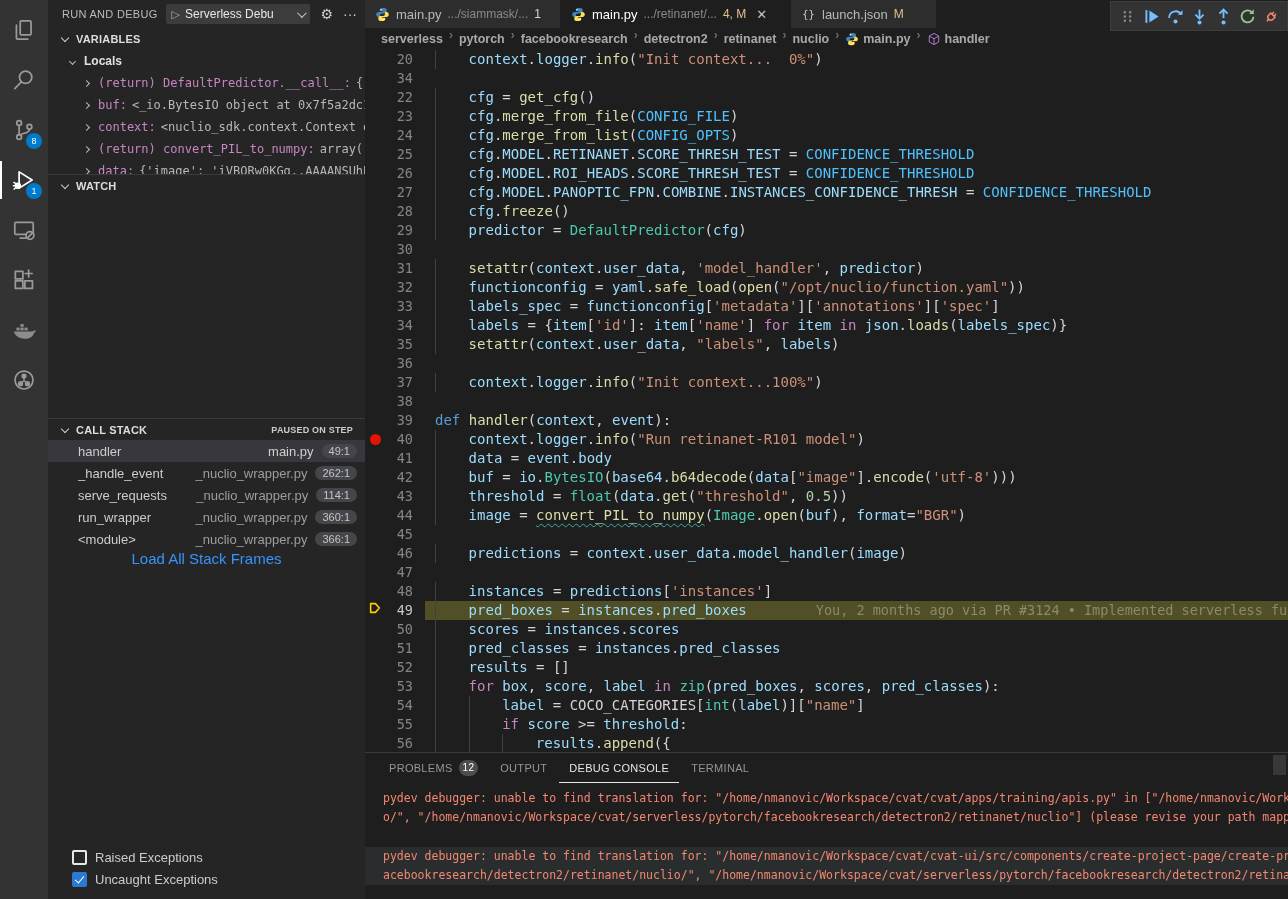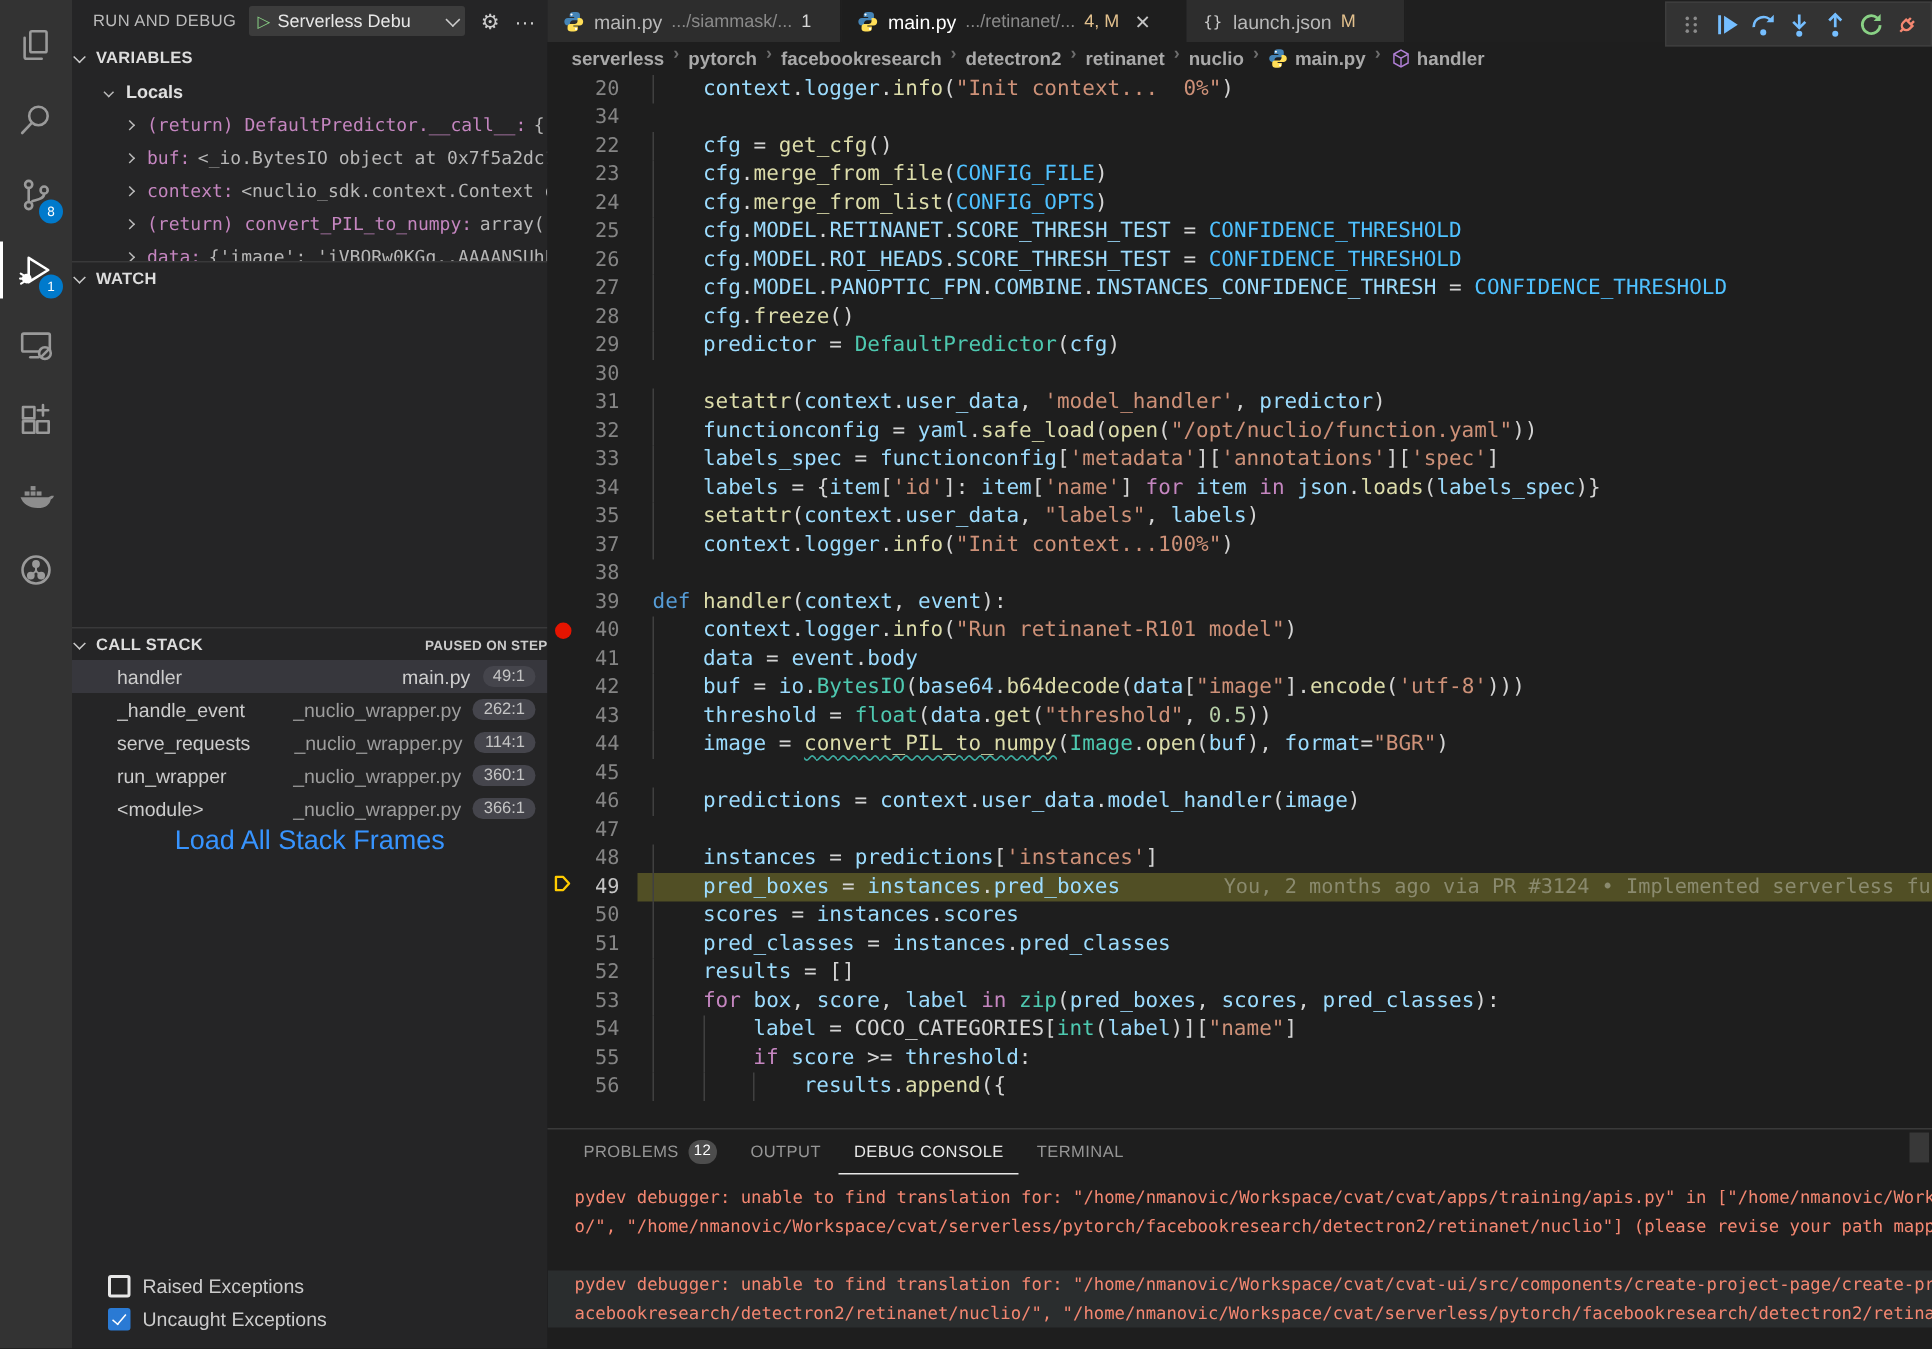--- a/index.html
+++ b/index.html
@@ -16,21 +16,21 @@
   
   #sidebar { width:317px; background:#252526; flex:none; display:flex; flex-direction:column; overflow:hidden; font-size:13px; }
   #side-header { height:28px; display:flex; align-items:center; padding:0 8px 0 14px; flex:none; }
   #side-title { font-size:11px; color:#bbbbbb; letter-spacing:.3px; white-space:nowrap; }
   #launch-select { margin-left:8px; height:20px; background:#3c3c3c; border-radius:2px; display:flex; align-items:center; padding:0 6px; gap:5px; max-width:150px; cursor:pointer; flex:1; }
   #launch-select .play { color:#89d185; font-size:11px; }
   #launch-select .cfg-name { color:#e7e7e7; font-size:12px; white-space:nowrap; overflow:hidden; flex:1; }
   .chev-down { width:7px; height:7px; border-right:1px solid #cccccc; border-bottom:1px solid #cccccc; transform:rotate(45deg) translateY(-2px); flex:none; }
   .hdr-icon { color:#cccccc; font-size:14px; margin-left:10px; cursor:pointer; }
 
-  .sect-header { height:22px; display:flex; align-items:center; padding:0 0; font-size:11px; font-weight:bold; color:#dddddd; flex:none; letter-spacing:.2px; cursor:pointer; }
+  .sect-header { height:22px; display:flex; align-items:center; padding:0 12px; font-size:11px; font-weight:bold; color:#dddddd; flex:none; letter-spacing:.2px; cursor:pointer; }
   .sect-header.bordered { border-top:1px solid rgba(204,204,204,.12); }
   .sect-chev { width:6px; height:6px; border-right:1px solid #cccccc; border-bottom:1px solid #cccccc; transform:rotate(45deg); margin:0 8px 2px 2px; flex:none; }
   .sect-right { margin-left:auto; font-size:9px; color:#cccccc; font-weight:bold; }
 
   #locals-row { height:22px; display:flex; align-items:center; padding-left:22px; font-weight:bold; color:#e0e0e0; font-size:12px; flex:none; cursor:pointer; }
   .tree-chev { width:5px; height:5px; border-right:1px solid #bbbbbb; border-bottom:1px solid #bbbbbb; transform:rotate(45deg); margin-right:9px; flex:none; }
   .tree-chev.closed { transform:rotate(-45deg); }
 
   #vars-rows { height:102px; overflow:hidden; flex:none; }
   .var-row { height:22px; display:flex; align-items:center; padding-left:36px; font-family:"DejaVu Sans Mono",monospace; font-size:12px; white-space:nowrap; cursor:pointer; }
@@ -38,21 +38,21 @@
   .var-val { color:#b8b8b8; margin-left:5px; overflow:hidden; white-space:nowrap; }
 
   #watch-body { height:222px; flex:none; }
 
   .frame-row { height:22px; display:flex; align-items:center; padding:0 8px 0 30px; cursor:pointer; }
   .frame-row.selected { background:#37373d; }
   .frame-name { color:#cccccc; flex:1; white-space:nowrap; overflow:hidden; }
   .frame-file { color:#9d9d9d; margin-right:8px; }
   .frame-file.bright { color:#cfcfcf; }
   .frame-pos { background:#45454c; color:#c5c5c5; font-size:11px; border-radius:9px; padding:1px 7px; }
-  #loadframes { height:20px; text-align:center; color:#3794ff; font-size:18px; cursor:pointer; flex:none; }
+  #loadframes { height:20px; text-align:center; color:#3794ff; font-size:15px; cursor:pointer; flex:none; }
   #cs-spacer { height:276px; flex:none; }
 
   .bp-row { height:22px; display:flex; align-items:center; padding-left:24px; gap:8px; cursor:pointer; flex:none; }
   .bp-box { width:15px; height:15px; border:2px solid #e7e7e7; border-radius:2px; background:transparent; flex:none; }
   .bp-box.checked { background:#2a7ad4; border-color:#2a7ad4; position:relative; }
   .bp-box.checked::after { content:""; position:absolute; left:3px; top:0px; width:4px; height:8px; border-right:1.5px solid #fff; border-bottom:1.5px solid #fff; transform:rotate(40deg); }
 
   
   #main { flex:1; display:flex; flex-direction:column; position:relative; min-width:0; }
   #tabstrip { height:28px; background:#252526; display:flex; flex:none; }
@@ -399,20 +399,21 @@
       <div class="code-line"><div class="gutter-margin"></div><div class="line-num">26</div><div class="guide" style="left: 70px;"></div><div class="line-text" style="left: 103.6px;"><span class="tk-v">cfg</span><span class="tk-w">.</span><span class="tk-v">MODEL</span><span class="tk-w">.</span><span class="tk-v">ROI_HEADS</span><span class="tk-w">.</span><span class="tk-v">SCORE_THRESH_TEST</span><span class="tk-w"> = </span><span class="tk-co">CONFIDENCE_THRESHOLD</span></div></div>
       <div class="code-line"><div class="gutter-margin"></div><div class="line-num">27</div><div class="guide" style="left: 70px;"></div><div class="line-text" style="left: 103.6px;"><span class="tk-v">cfg</span><span class="tk-w">.</span><span class="tk-v">MODEL</span><span class="tk-w">.</span><span class="tk-v">PANOPTIC_FPN</span><span class="tk-w">.</span><span class="tk-v">COMBINE</span><span class="tk-w">.</span><span class="tk-v">INSTANCES_CONFIDENCE_THRESH</span><span class="tk-w"> = </span><span class="tk-co">CONFIDENCE_THRESHOLD</span></div></div>
       <div class="code-line"><div class="gutter-margin"></div><div class="line-num">28</div><div class="guide" style="left: 70px;"></div><div class="line-text" style="left: 103.6px;"><span class="tk-v">cfg</span><span class="tk-w">.</span><span class="tk-f">freeze</span><span class="tk-w">()</span></div></div>
       <div class="code-line"><div class="gutter-margin"></div><div class="line-num">29</div><div class="guide" style="left: 70px;"></div><div class="line-text" style="left: 103.6px;"><span class="tk-v">predictor</span><span class="tk-w"> = </span><span class="tk-cl">DefaultPredictor</span><span class="tk-w">(</span><span class="tk-v">cfg</span><span class="tk-w">)</span></div></div>
       <div class="code-line"><div class="gutter-margin"></div><div class="line-num">30</div><div class="line-text" style="left: 70px;"></div></div>
       <div class="code-line"><div class="gutter-margin"></div><div class="line-num">31</div><div class="guide" style="left: 70px;"></div><div class="line-text" style="left: 103.6px;"><span class="tk-f">setattr</span><span class="tk-w">(</span><span class="tk-v">context</span><span class="tk-w">.</span><span class="tk-v">user_data</span><span class="tk-w">, </span><span class="tk-s">'model_handler'</span><span class="tk-w">, </span><span class="tk-v">predictor</span><span class="tk-w">)</span></div></div>
       <div class="code-line"><div class="gutter-margin"></div><div class="line-num">32</div><div class="guide" style="left: 70px;"></div><div class="line-text" style="left: 103.6px;"><span class="tk-v">functionconfig</span><span class="tk-w"> = </span><span class="tk-v">yaml</span><span class="tk-w">.</span><span class="tk-f">safe_load</span><span class="tk-w">(</span><span class="tk-f">open</span><span class="tk-w">(</span><span class="tk-s">"/opt/nuclio/function.yaml"</span><span class="tk-w">))</span></div></div>
       <div class="code-line"><div class="gutter-margin"></div><div class="line-num">33</div><div class="guide" style="left: 70px;"></div><div class="line-text" style="left: 103.6px;"><span class="tk-v">labels_spec</span><span class="tk-w"> = </span><span class="tk-v">functionconfig</span><span class="tk-w">[</span><span class="tk-s">'metadata'</span><span class="tk-w">][</span><span class="tk-s">'annotations'</span><span class="tk-w">][</span><span class="tk-s">'spec'</span><span class="tk-w">]</span></div></div>
       <div class="code-line"><div class="gutter-margin"></div><div class="line-num">34</div><div class="guide" style="left: 70px;"></div><div class="line-text" style="left: 103.6px;"><span class="tk-v">labels</span><span class="tk-w"> = {</span><span class="tk-v">item</span><span class="tk-w">[</span><span class="tk-s">'id'</span><span class="tk-w">]: </span><span class="tk-v">item</span><span class="tk-w">[</span><span class="tk-s">'name'</span><span class="tk-w">] </span><span class="tk-k">for</span><span class="tk-w"> </span><span class="tk-v">item</span><span class="tk-w"> </span><span class="tk-k">in</span><span class="tk-w"> </span><span class="tk-v">json</span><span class="tk-w">.</span><span class="tk-f">loads</span><span class="tk-w">(</span><span class="tk-v">labels_spec</span><span class="tk-w">)}</span></div></div>
       <div class="code-line"><div class="gutter-margin"></div><div class="line-num">35</div><div class="guide" style="left: 70px;"></div><div class="line-text" style="left: 103.6px;"><span class="tk-f">setattr</span><span class="tk-w">(</span><span class="tk-v">context</span><span class="tk-w">.</span><span class="tk-v">user_data</span><span class="tk-w">, </span><span class="tk-s">"labels"</span><span class="tk-w">, </span><span class="tk-v">labels</span><span class="tk-w">)</span></div></div>
+      <div class="code-line"><div class="gutter-margin"></div><div class="line-num">36</div><div class="line-text" style="left: 70px;"></div></div>
       <div class="code-line"><div class="gutter-margin"></div><div class="line-num">37</div><div class="guide" style="left: 70px;"></div><div class="line-text" style="left: 103.6px;"><span class="tk-v">context</span><span class="tk-w">.</span><span class="tk-v">logger</span><span class="tk-w">.</span><span class="tk-f">info</span><span class="tk-w">(</span><span class="tk-s">"Init context...100%"</span><span class="tk-w">)</span></div></div>
       <div class="code-line"><div class="gutter-margin"></div><div class="line-num">38</div><div class="line-text" style="left: 70px;"></div></div>
       <div class="code-line"><div class="gutter-margin"></div><div class="line-num">39</div><div class="line-text" style="left: 70px;"><span class="tk-kb">def</span><span class="tk-w"> </span><span class="tk-f">handler</span><span class="tk-w">(</span><span class="tk-v">context</span><span class="tk-w">, </span><span class="tk-v">event</span><span class="tk-w">):</span></div></div>
       <div class="code-line"><div class="gutter-margin"><div class="bp-dot"></div></div><div class="line-num">40</div><div class="guide" style="left: 70px;"></div><div class="line-text" style="left: 103.6px;"><span class="tk-v">context</span><span class="tk-w">.</span><span class="tk-v">logger</span><span class="tk-w">.</span><span class="tk-f">info</span><span class="tk-w">(</span><span class="tk-s">"Run retinanet-R101 model"</span><span class="tk-w">)</span></div></div>
       <div class="code-line"><div class="gutter-margin"></div><div class="line-num">41</div><div class="guide" style="left: 70px;"></div><div class="line-text" style="left: 103.6px;"><span class="tk-v">data</span><span class="tk-w"> = </span><span class="tk-v">event</span><span class="tk-w">.</span><span class="tk-v">body</span></div></div>
       <div class="code-line"><div class="gutter-margin"></div><div class="line-num">42</div><div class="guide" style="left: 70px;"></div><div class="line-text" style="left: 103.6px;"><span class="tk-v">buf</span><span class="tk-w"> = </span><span class="tk-v">io</span><span class="tk-w">.</span><span class="tk-cl">BytesIO</span><span class="tk-w">(</span><span class="tk-v">base64</span><span class="tk-w">.</span><span class="tk-f">b64decode</span><span class="tk-w">(</span><span class="tk-v">data</span><span class="tk-w">[</span><span class="tk-s">"image"</span><span class="tk-w">].</span><span class="tk-f">encode</span><span class="tk-w">(</span><span class="tk-s">'utf-8'</span><span class="tk-w">)))</span></div></div>
       <div class="code-line"><div class="gutter-margin"></div><div class="line-num">43</div><div class="guide" style="left: 70px;"></div><div class="line-text" style="left: 103.6px;"><span class="tk-v">threshold</span><span class="tk-w"> = </span><span class="tk-cl">float</span><span class="tk-w">(</span><span class="tk-v">data</span><span class="tk-w">.</span><span class="tk-f">get</span><span class="tk-w">(</span><span class="tk-s">"threshold"</span><span class="tk-w">, </span><span class="tk-n">0.5</span><span class="tk-w">))</span></div></div>
       <div class="code-line"><div class="gutter-margin"></div><div class="line-num">44</div><div class="guide" style="left: 70px;"></div><div class="line-text" style="left: 103.6px;"><span class="tk-v">image</span><span class="tk-w"> = </span><span class="tk-f2">convert_PIL_to_numpy</span><span class="tk-w">(</span><span class="tk-cl">Image</span><span class="tk-w">.</span><span class="tk-f">open</span><span class="tk-w">(</span><span class="tk-v">buf</span><span class="tk-w">), </span><span class="tk-v">format</span><span class="tk-w">=</span><span class="tk-s">"BGR"</span><span class="tk-w">)</span></div></div>
       <div class="code-line"><div class="gutter-margin"></div><div class="line-num">45</div><div class="line-text" style="left: 70px;"></div></div>
       <div class="code-line"><div class="gutter-margin"></div><div class="line-num">46</div><div class="guide" style="left: 70px;"></div><div class="line-text" style="left: 103.6px;"><span class="tk-v">predictions</span><span class="tk-w"> = </span><span class="tk-v">context</span><span class="tk-w">.</span><span class="tk-v">user_data</span><span class="tk-w">.</span><span class="tk-v">model_handler</span><span class="tk-w">(</span><span class="tk-v">image</span><span class="tk-w">)</span></div></div>

